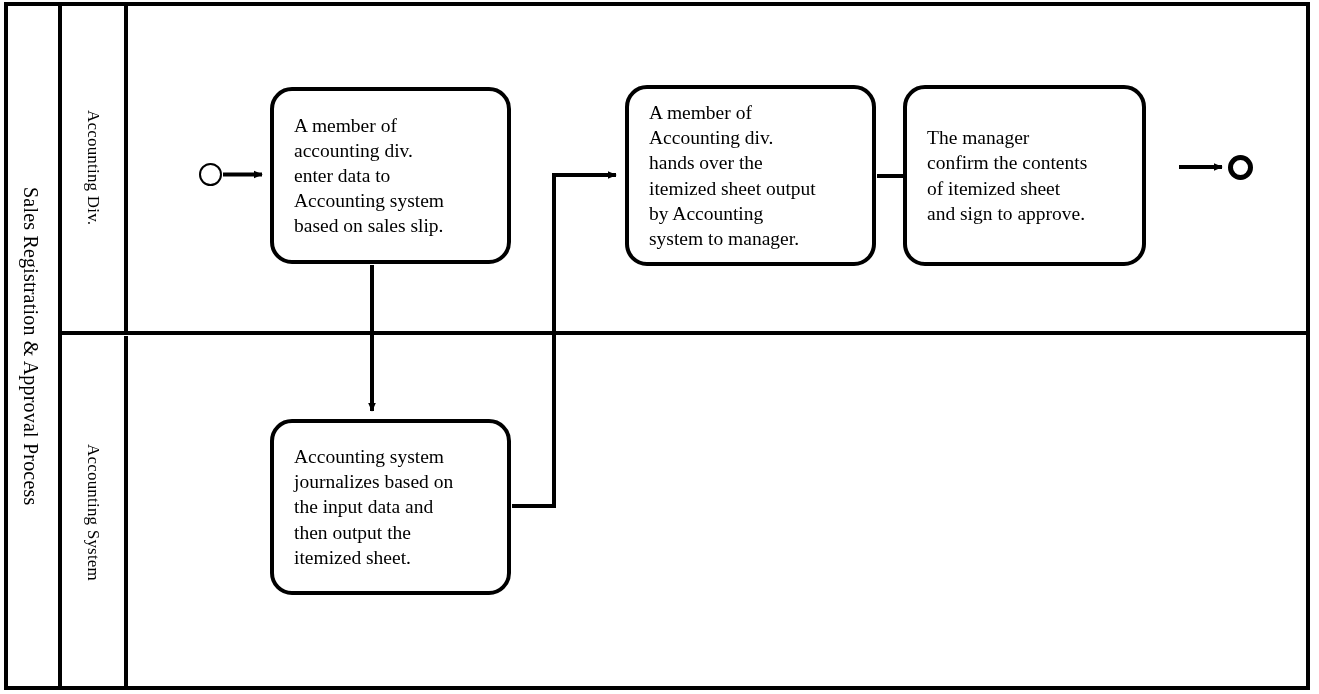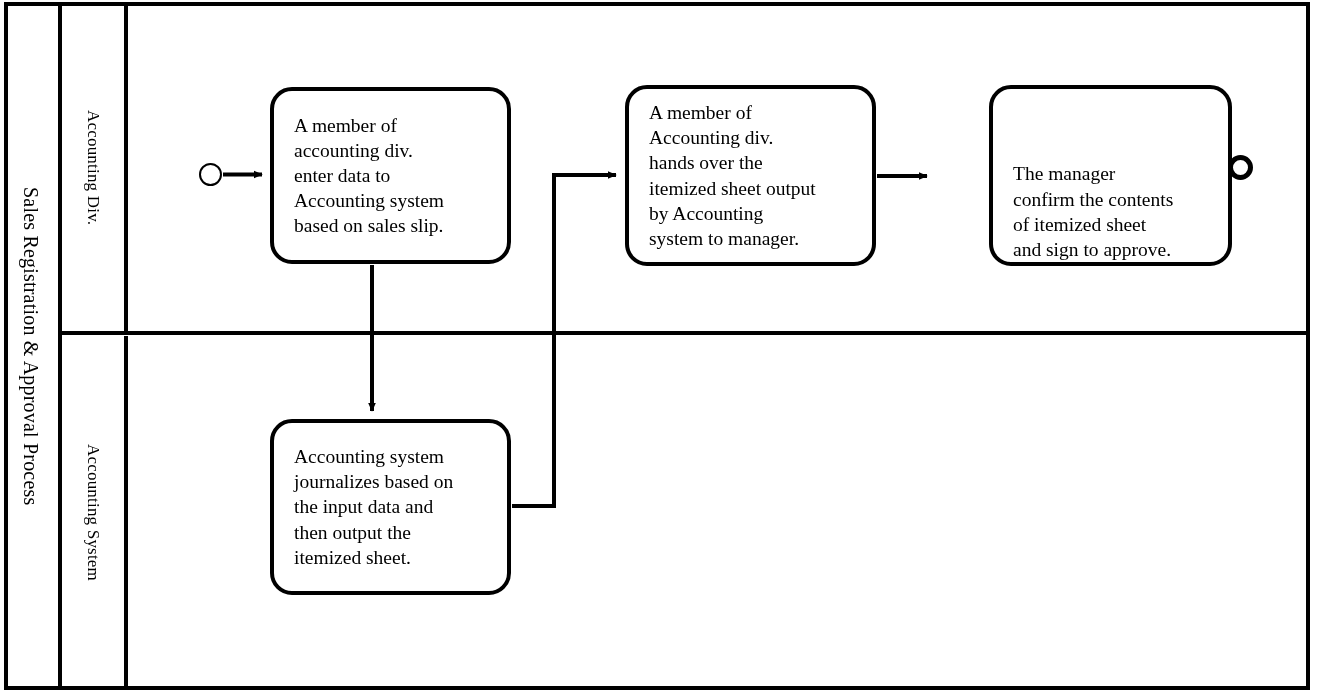--- a/index.html
+++ b/index.html
@@ -92,21 +92,21 @@
   .task-text {
     font-size: 19.5px;
     line-height: 1.29;
     padding-left: 20px;
     padding-right: 8px;
     white-space: pre-line;
     text-align: left;
   }
   #task-enter-data   { left: 270px; top: 87px;  width: 241px; height: 177px; }
   #task-hand-over    { left: 625px; top: 85px;  width: 251px; height: 181px; }
-  #task-approve      { left: 989px; top: 85px;  width: 243px; height: 181px; align-items: flex-end; }
+  #task-approve      { left: 903px; top: 85px;  width: 243px; height: 181px; }
   #task-journalize   { left: 270px; top: 419px; width: 241px; height: 176px; }
 
   .event {
     position: absolute;
     box-sizing: border-box;
     border-radius: 50%;
     background: #ffffff;
   }
   #start-event {
     left: 199px;

